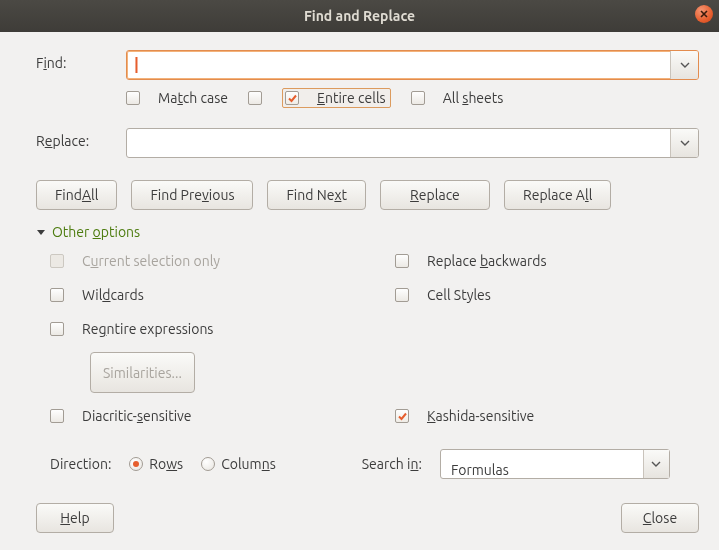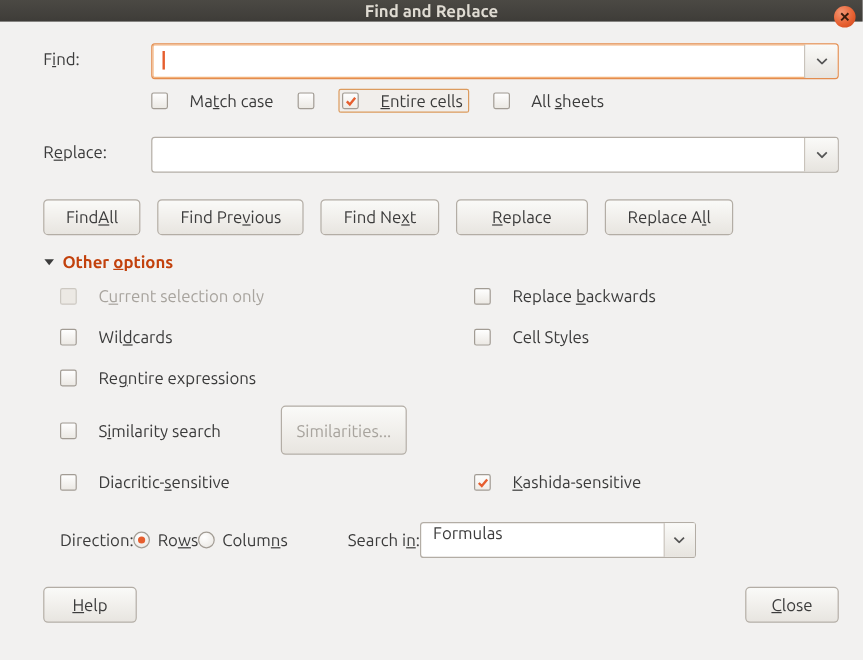--- a/index.html
+++ b/index.html
@@ -1,18 +1,18 @@
 <!DOCTYPE html>
 <html><head>
 <meta charset="utf-8">
 <style>
 * { box-sizing: border-box; margin: 0; padding: 0; font-family: "Ubuntu", "Segoe UI", sans-serif; }
 body { background: #f2f1f0; width: 719px; height: 550px; overflow: hidden; color: #3c3c3c; font-size: 14px; }
 
-.titlebar { background: linear-gradient(#4b4944, #3e3c38); height: 18px; display: flex; align-items: center; justify-content: center; position: relative; }
+.titlebar { background: linear-gradient(#4b4944, #3e3c38); height: 32px; display: flex; align-items: center; justify-content: center; position: relative; }
 .titlebar-title { color: #dfdbd2; font-weight: bold; font-size: 14px; }
 .close-btn { position: absolute; right: 6px; top: 5px; width: 18px; height: 18px; border-radius: 50%; background: radial-gradient(circle at 35% 30%, #f49674, #e65e2e 60%, #c8431c); display: flex; align-items: center; justify-content: center; cursor: pointer; }
 .close-btn svg { width: 8px; height: 8px; }
 
 .content { padding: 18px 20px 14px 36px; }
 
 .field-row { display: flex; align-items: flex-start; margin-bottom: 8px; }
 .field-label { width: 90px; padding-top: 5px; color: #3c3c3c; }
 .field-label .u { text-decoration: underline; }
 .field-body { flex: 1; }
@@ -34,32 +34,32 @@
 .cbox.checked { background: linear-gradient(#fefefe,#f0ece6); }
 .cbox.checked svg { width: 11px; height: 11px; }
 .u { text-decoration: underline; }
 
 .button-row { display:flex; gap: 14px; margin-top: 22px; margin-bottom: 14px; }
 .btn { height: 30px; padding: 0 18px; border: 1px solid #b3ada5; border-radius: 4px; background: linear-gradient(#fafaf8,#e8e5e0); color: #3c3c3c; font-size: 14px; cursor:pointer; display:inline-flex; align-items:center; justify-content:center; }
 .btn.disabled { color: #a8a49e; cursor: default; }
 
 .section-header { display:flex; align-items:center; gap:6px; margin-top: 6px; margin-bottom: 10px; cursor:pointer; }
 .section-header .tri svg { width:10px; height:10px; }
-.section-title { font-weight: bold; color: #c2410c; }
+.section-title { font-weight: normal; color: #4d7c0f; }
 
 .options-grid { display:grid; grid-template-columns: 345px 1fr; row-gap: 12px; margin-left: 14px; }
 .opt-cell { display:flex; gap:10px; min-height: 22px; }
 
 .radio { display:inline-flex; align-items:center; gap:6px; cursor:pointer; }
 .rcircle { width:14px; height:14px; border:1px solid #a29c94; border-radius:50%; background: radial-gradient(circle at 35% 30%, #fff, #e8e5e0); display:flex; align-items:center; justify-content:center; }
 .rcircle.sel::after { content:""; width:6px; height:6px; background:#e65e2e; border-radius:50%; }
 
-.dir-row { display:flex; align-items:center; margin-top: 22px; margin-left: 14px; }
+.dir-row { display:flex; align-items:center; gap: 18px; margin-top: 22px; margin-left: 14px; }
 .dir-label { margin-right: 0; }
-.select { height: 30px; border: 1px solid #b3ada5; border-radius: 3px; background:#fff; display:flex; align-items:flex-start; width: 230px; }
+.select { height: 30px; border: 1px solid #b3ada5; border-radius: 3px; background:#fff; display:flex; align-items:flex-end; width: 230px; }
 .select-text { flex:1; padding: 0 10px; }
 .select .drop { width: 26px; border-left: 1px solid #c9c3bb; background: linear-gradient(#fafaf8,#e7e4df); height:100%; display:flex; align-items:center; justify-content:center; cursor:pointer; }
 .select .drop svg { width:10px; height:6px; }
 
 .footer { display:flex; margin-top: 24px; }
 .footer .btn { min-width: 78px; }
 .footer .spacer { flex:1; }
 </style>
 </head>
 <body>
@@ -189,24 +189,20 @@
 
     <div class="opt-cell">
         <label class="chk">
           <span class="cbox"></span>
           <span><span>Re</span><span class="u">g</span><span>ntire expressions</span></span>
         </label>
       </div>
     <div class="opt-cell"></div>
 
     <div class="opt-cell">
-        <label class="chk">
-          <span class="cbox"></span>
-          <span><span>S</span><span class="u">i</span><span>milarity search</span></span>
-        </label>
       <button class="btn disabled" style="height:41px;padding:0 12px;margin-left:40px">Similarities...</button>
     </div>
     <div class="opt-cell"></div>
 
     <div class="opt-cell">
         <label class="chk">
           <span class="cbox"></span>
           <span><span>Diacritic-</span><span class="u">s</span><span>ensitive</span></span>
         </label>
       </div>

